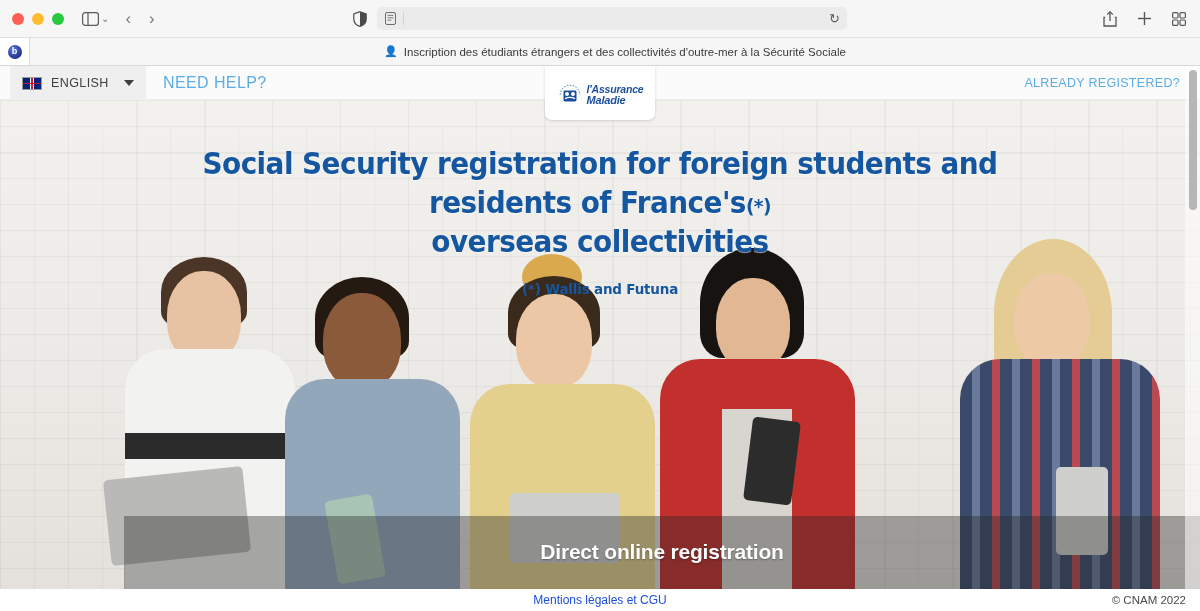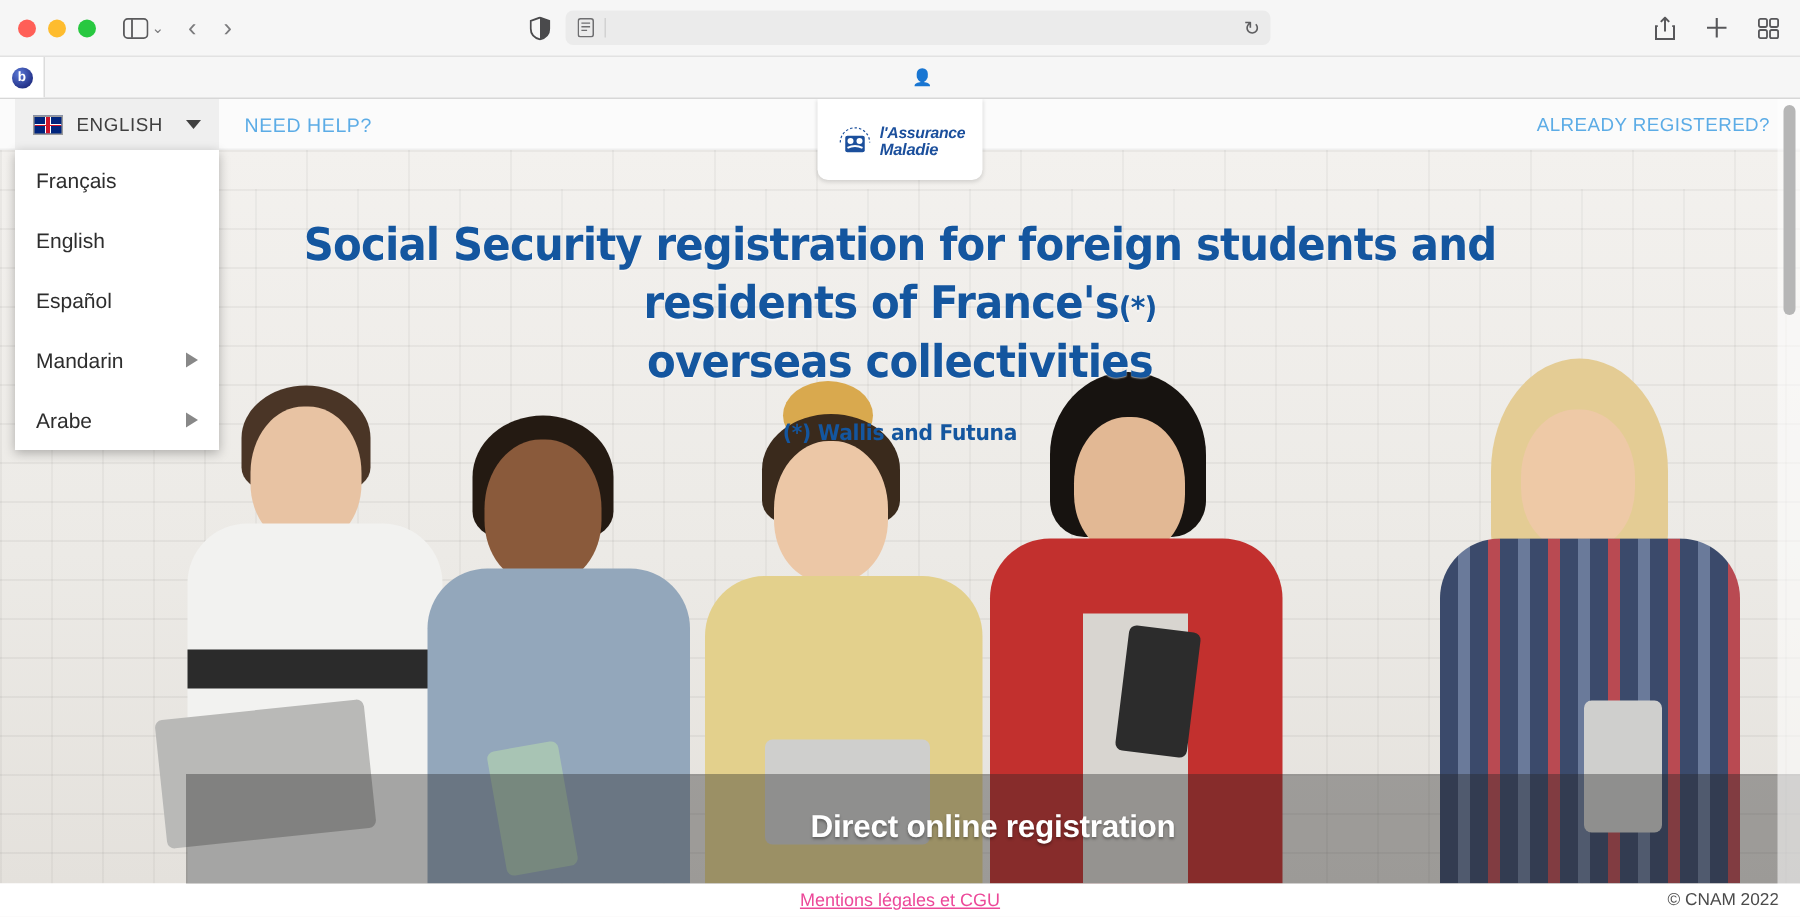--- a/index.html
+++ b/index.html
@@ -123,21 +123,21 @@
     padding: 0 14px; font-size: 14px; color: #2d2d2d; cursor: pointer;
   }
   .lang-item .submenu-arrow {
     margin-left: auto; width: 0; height: 0;
     border-top: 5px solid transparent; border-bottom: 5px solid transparent;
     border-left: 8px solid #888;
   }
 
   .need-help {
     position: absolute; left: 163px; top: 0; height: 34px;
-    display: flex; align-items: center; font-size: 13px;
+    display: flex; align-items: center; font-size: 16px;
     color: #5cace6; letter-spacing: 0.4px; cursor: pointer;
   }
   .already-registered {
     position: absolute; right: 20px; top: 0; height: 34px;
     display: flex; align-items: center; font-size: 12.5px;
     color: #5cace6; letter-spacing: 0.3px; cursor: pointer;
   }
 
   .logo-box {
     position: absolute; left: 50%; transform: translateX(-50%); top: 0;
@@ -222,21 +222,21 @@
     margin-top: 24px; letter-spacing: -0.2px;
     text-shadow: 0 1px 2px rgba(0,0,0,0.35);
   }
 
   .footer {
     position: relative; height: 22px; background: #fff;
     display: flex; align-items: center; padding: 0 14px; z-index: 5;
   }
   .footer-link {
     position: absolute; left: 50%; transform: translateX(-50%);
-    font-size: 12px; color: #ec4899; text-decoration: underline; cursor: pointer;
+    font-size: 12px; color: #1d4ed8; cursor: pointer;
   }
   .footer-copy { margin-left: auto; font-size: 11.5px; color: #4a4a4a; }
 
   
   .scrollbar-track {
     position: absolute; right: 0; top: 0; width: 15px; height: 545px;
     background: rgba(255,255,255,0.55); z-index: 50;
   }
   .scrollbar-thumb {
     position: absolute; right: 3px; top: 4px; width: 8px; height: 140px;
@@ -313,20 +313,21 @@
       </span>
     </div>
   </div>
 
   <div class="tabstrip">
     <div class="tab-active">
       <span class="favicon">b</span>
     </div>
     <div class="tab-title">
       <span class="tt-icon">👤</span>
+      <span>Inscription des étudiants étrangers et des collectivités d'outre-mer à la Sécurité Sociale</span>
     </div>
   </div>
 
   <div class="page">
 
     <div class="site-header">
 
       <div class="lang-button">
         <span class="flag-uk"></span>
         <span class="lang-label">ENGLISH</span>
@@ -349,39 +350,20 @@
           <span class="logo-text">
             <span>l'Assurance</span>
             <span class="l2">Maladie</span>
           </span>
         </div>
       </div>
 
       <div class="already-registered">ALREADY REGISTERED?</div>
     </div>
 
-    <div class="lang-menu">
-      <div class="lang-item">
-        <span>Français</span>
-      </div>
-      <div class="lang-item">
-        <span>English</span>
-      </div>
-      <div class="lang-item">
-        <span>Español</span>
-      </div>
-      <div class="lang-item">
-        <span>Mandarin</span>
-        <span class="submenu-arrow"></span>
-      </div>
-      <div class="lang-item">
-        <span>Arabe</span>
-        <span class="submenu-arrow"></span>
-      </div>
-    </div>
 
     <div class="hero">
       <div class="brickwall"></div>
       <div class="brick-offset"></div>
 
       <div class="students">
 
         <div class="student" style="left:125px; width:170px; height:340px;">
           <div class="s-hair" style="left:36px; top:8px; width:86px; height:70px; background:#4a3526;"></div>
           <div class="s-head" style="left:42px; top:22px; width:74px; height:92px; background:#e8c3a3;"></div>

